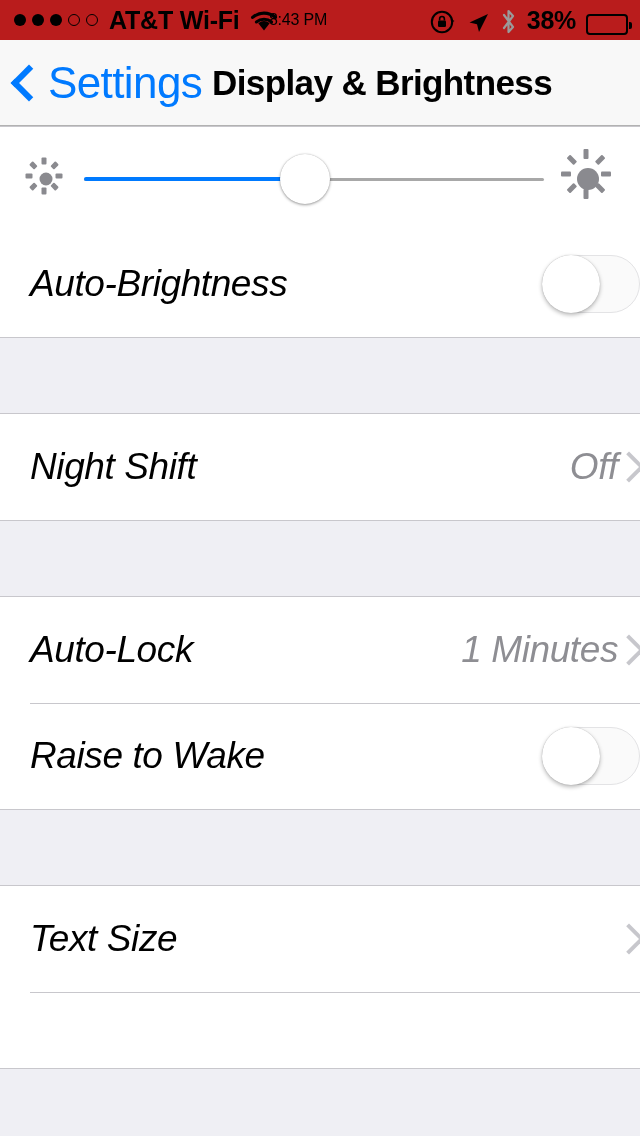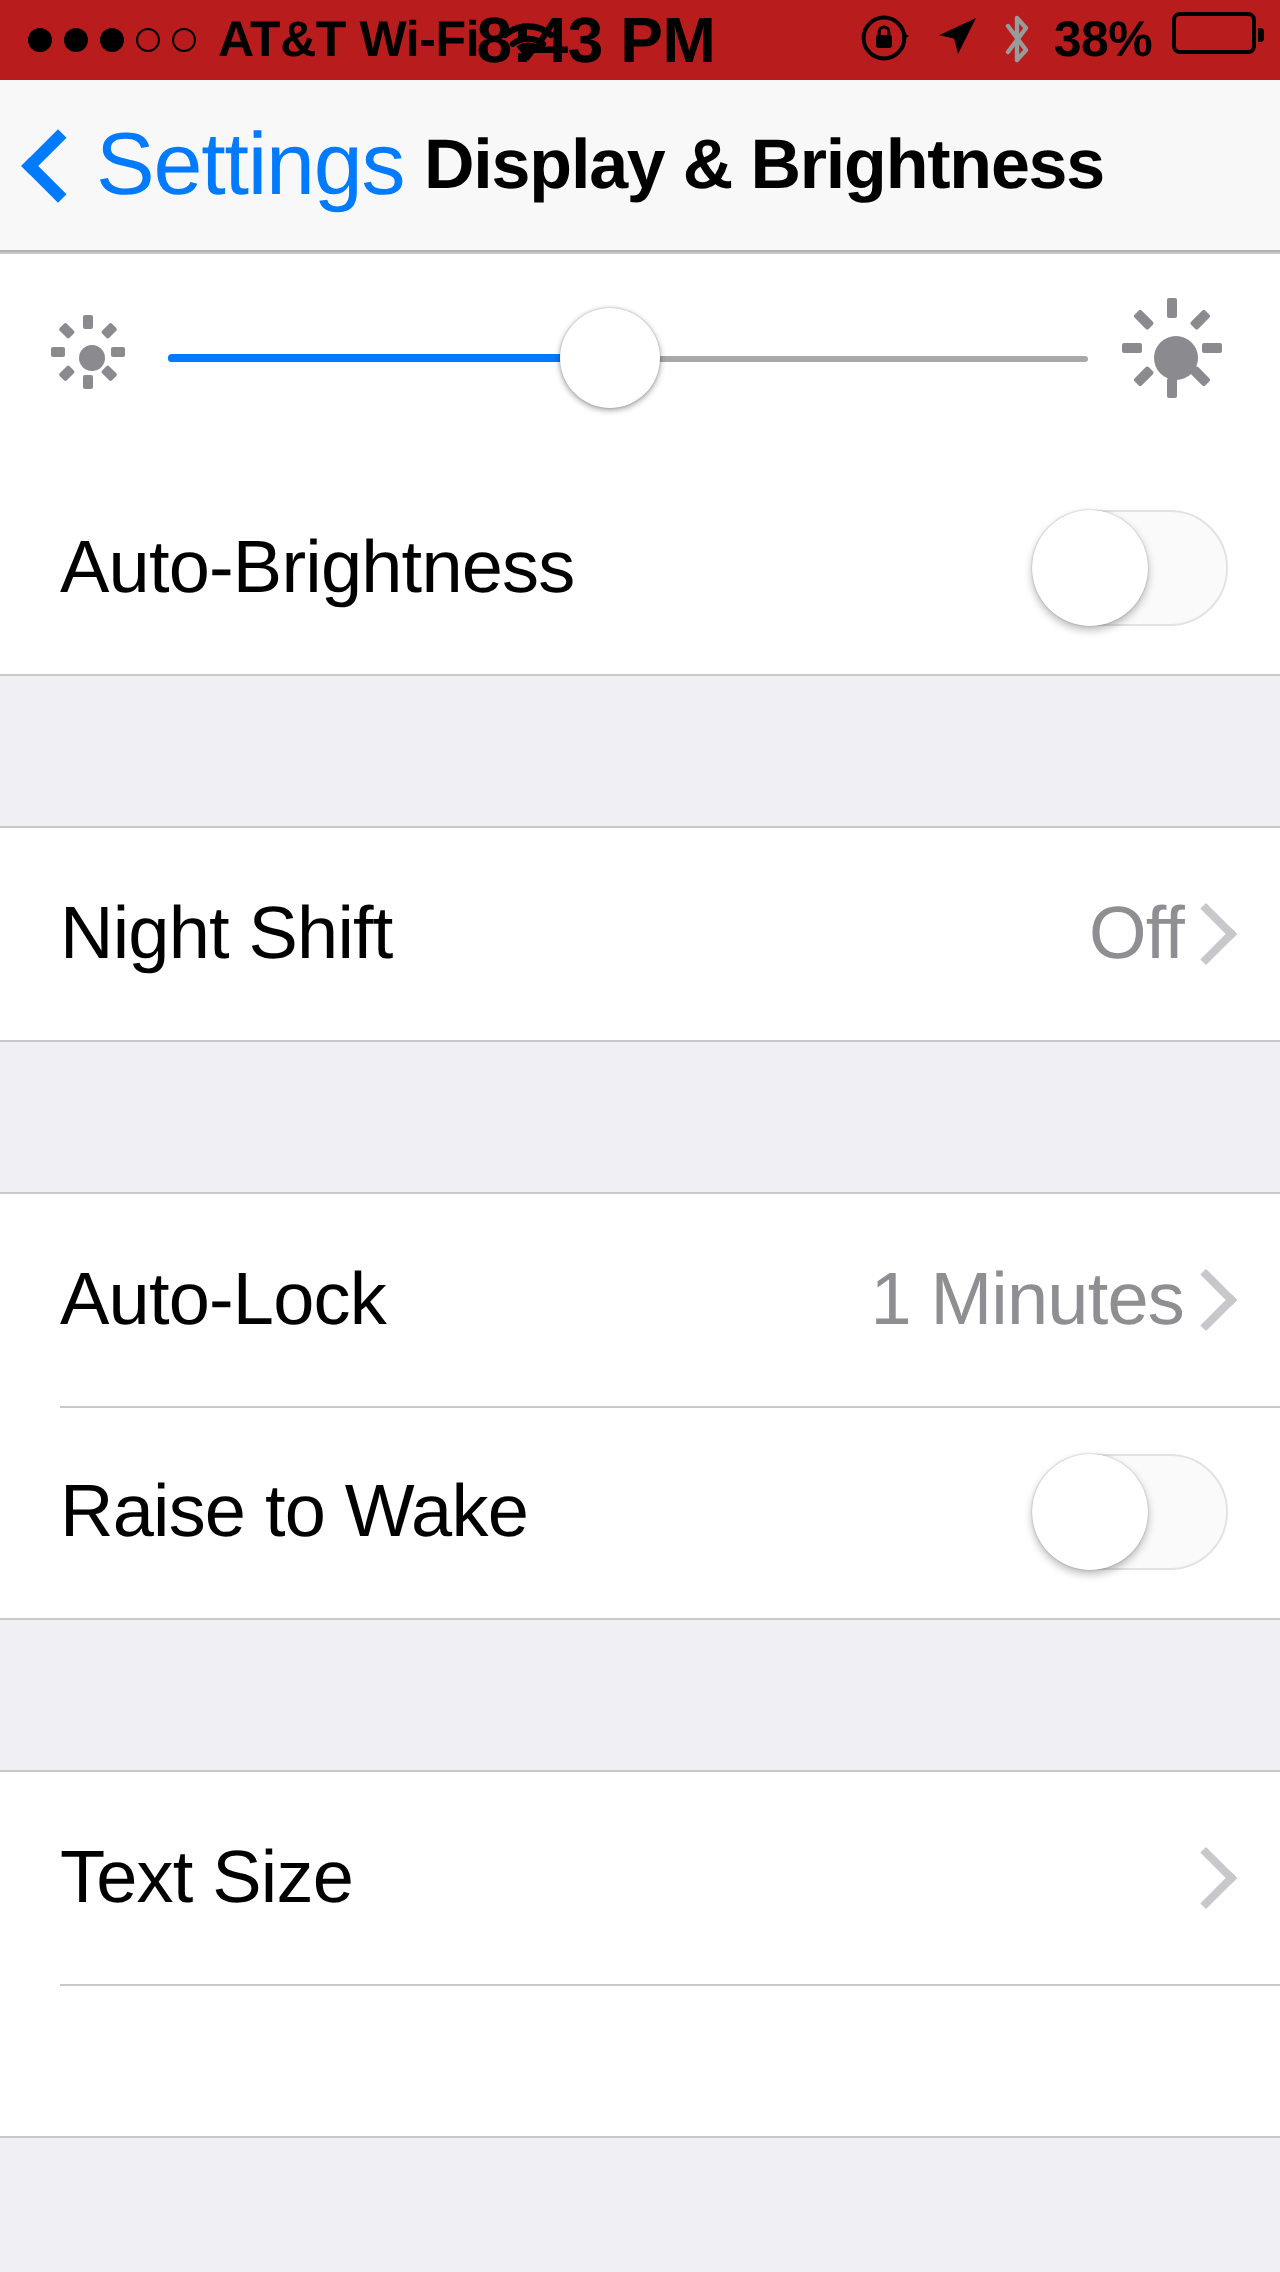--- a/index.html
+++ b/index.html
@@ -57,30 +57,30 @@
   .carrier {
     font-size: 25px;
     font-weight: bold;
     letter-spacing: -0.2px;
     margin-left: 2px;
   }
   .sb-center {
     position: absolute;
     left: 50%;
     transform: translateX(-50%);
-    font-size: 32px;
-    font-weight: bold;
+    font-size: 16px;
+    font-weight: normal;
     letter-spacing: -0.2px;
     margin-left: -22px;
   }
   .sb-right {
     position: absolute;
     right: 12px;
     display: flex;
-    align-items: flex-start;
+    align-items: flex-end;
     gap: 10px;
   }
   .battery-pct {
     font-size: 25px;
     font-weight: bold;
     letter-spacing: -0.3px;
   }
   .battery {
     position: relative;
     width: 42px; height: 21px;
@@ -169,22 +169,22 @@
     border-top: 1px solid #c8c7cc;
     border-bottom: 1px solid #c8c7cc;
   }
   .row {
     position: relative;
     height: 106px;
     background: #fff;
     display: flex;
     align-items: center;
     padding-left: 30px;
-    padding-right: 26px;
-    box-sizing: border-box;
+    box-sizing: border-box;
+    font-style: italic;
   }
   .row + .row::before {
     content: "";
     position: absolute;
     left: 30px; right: 0; top: 0;
     height: 1px;
     background: #c8c7cc;
   }
   .row-label {
     color: #000;

